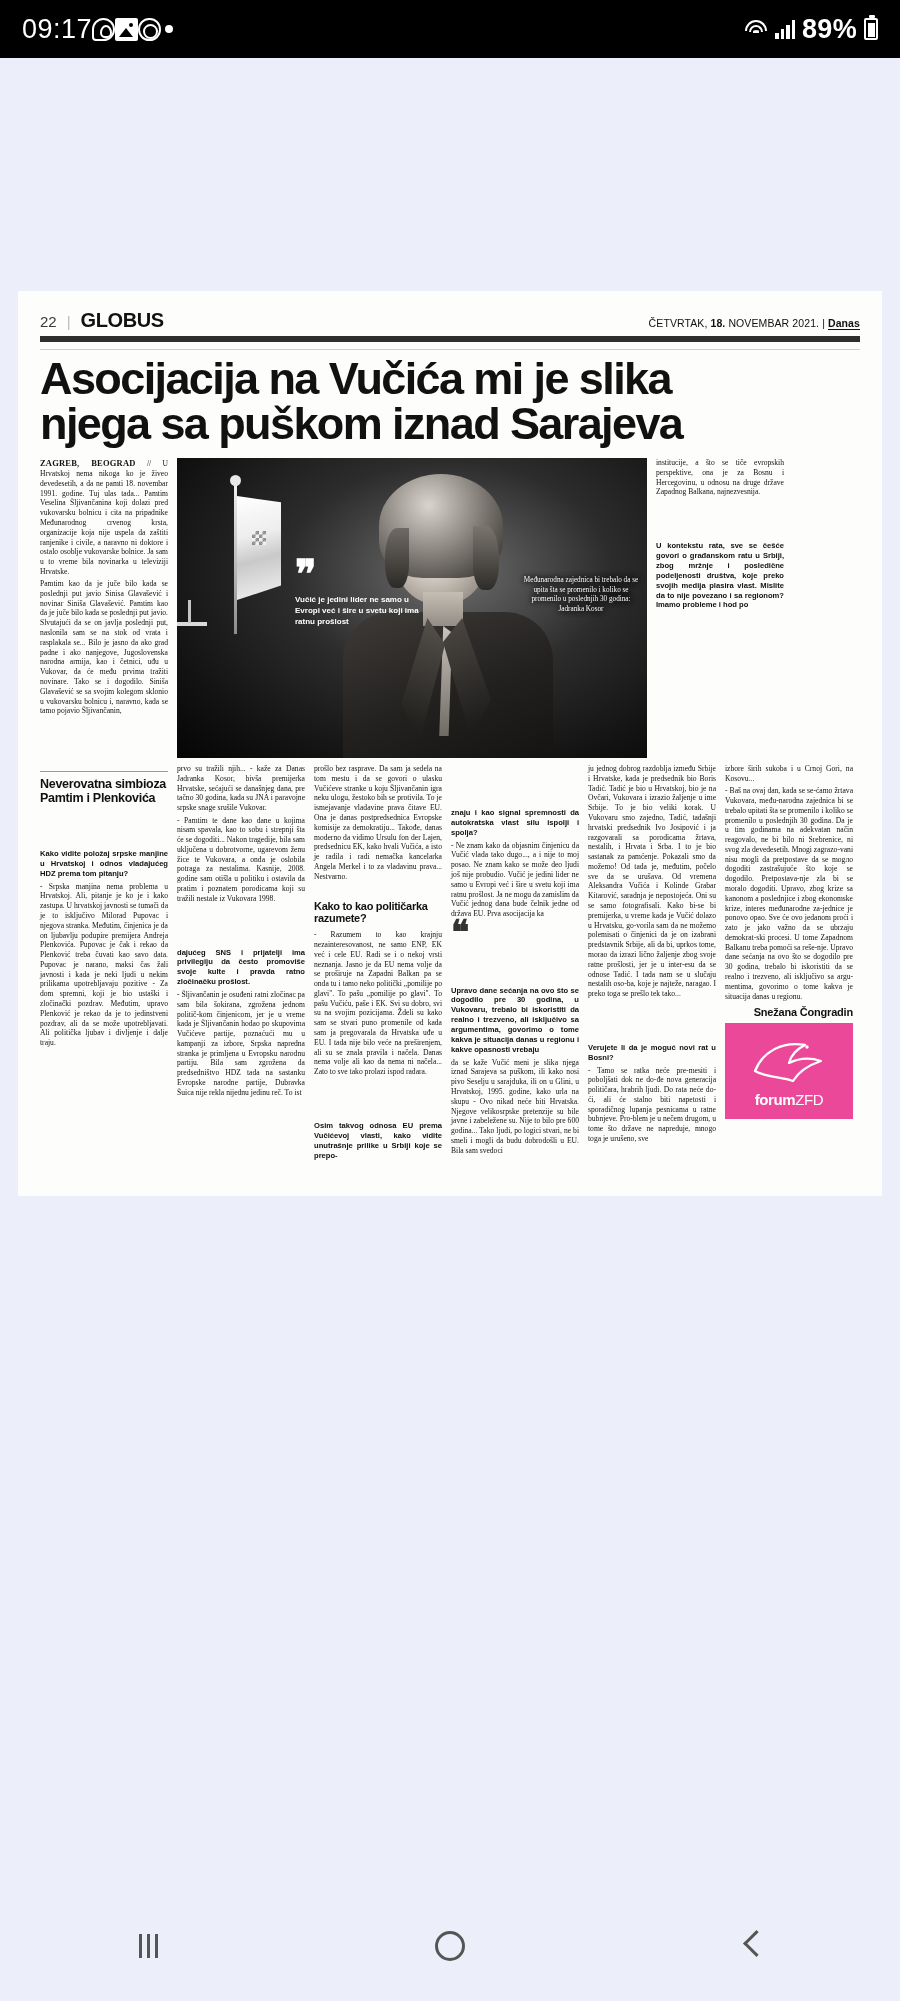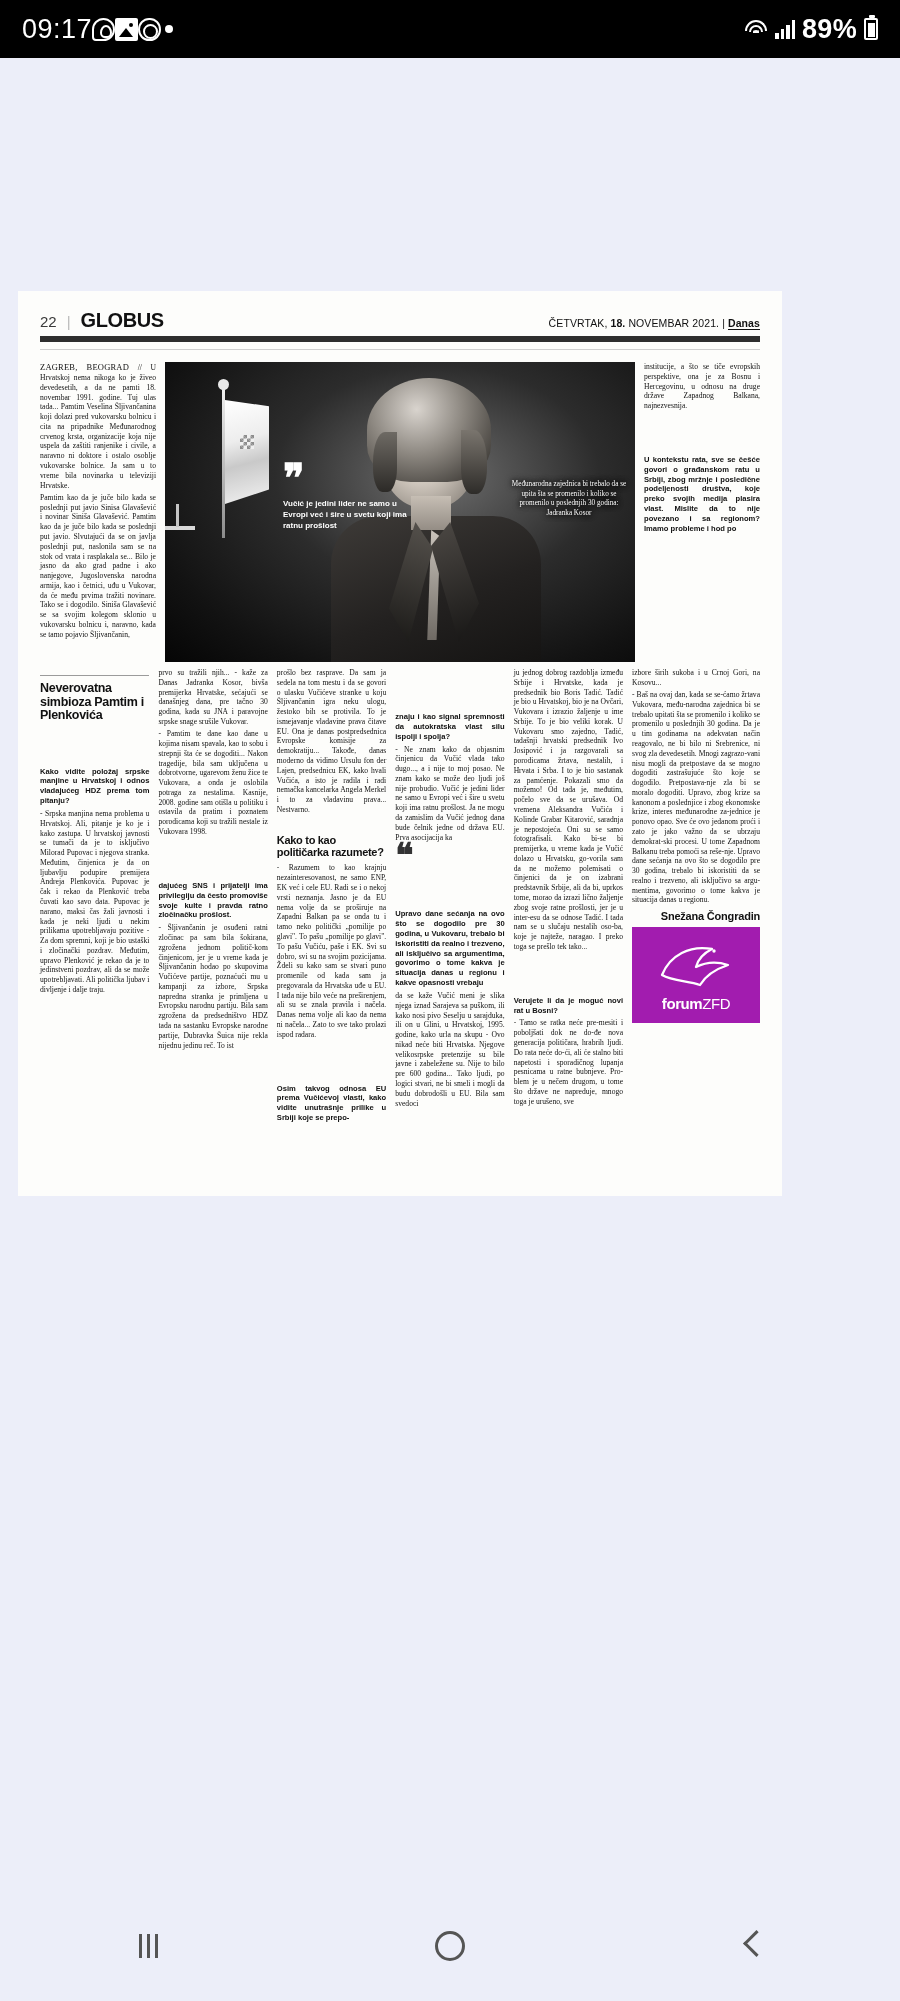--- a/index.html
+++ b/index.html
@@ -41,21 +41,21 @@
   .bars b { width:3.5px; background:#fff; display:block;}
   .bars b:nth-child(1){height:6px;} .bars b:nth-child(2){height:10px;}
   .bars b:nth-child(3){height:14px;} .bars b:nth-child(4){height:19px;}
   .batt { width:14px;height:22px;border:2.2px solid #fff;border-radius:2px;position:relative;}
   .batt:before{content:"";position:absolute;top:-5px;left:3px;width:6px;height:3px;background:#fff;border-radius:1px;}
   .batt:after{content:"";position:absolute;left:1.5px;bottom:1.5px;right:1.5px;height:74%;background:#fff;}
 
   
   .canvas { position:absolute; left:0; top:58px; width:900px; height:1833px; background:#eceef9; }
   .paper {
-    position:absolute; left:18px; top:233px; width:764px; height:905px;
+    position:absolute; left:18px; top:233px; width:864px; height:905px;
     background:#fdfdfb; color:#111;
     padding: 18px 22px 12px 22px;
   }
 
   
   .masthead { display:flex; align-items:baseline; justify-content:space-between; }
   .mh-left { display:flex; align-items:baseline; gap:10px; }
   .mh-page { font-size:15px; color:#3a3a3a; font-weight:400; }
   .mh-sep { color:#b9b9b9; font-size:15px; }
   .mh-title { font-size:20px; font-weight:800; letter-spacing:-0.4px; }
@@ -69,21 +69,21 @@
   .kicker { margin-top:11px; font-size:10.5px; line-height:1.25; }
   .kicker .tag { font-weight:800; letter-spacing:.2px; }
   .headline { margin-top:7px; font-family:"Liberation Sans", sans-serif;
      font-weight:800; font-size:45px; line-height:0.99; letter-spacing:-1.6px; }
 
   
   .body { display:flex; gap:9px; margin-top:12px; }
   .col { width:128px; }
   .photo-block { width:470px; }
 
-  .lead-label { font-weight:400; font-size:8.5px; letter-spacing:.2px; }
+  .lead-label { font-weight:700; font-size:8.5px; letter-spacing:.2px; }
   p.txt {
     font-family:"Liberation Serif", serif;
     font-size:7.6px; line-height:1.29; text-align:justify; hyphens:auto;
     margin-bottom:2.5px;
   }
   .col-rule { height:1px; background:#9b9b9b; margin:7px 0 6px 0; }
   .subhead {
     font-family:"Liberation Sans", sans-serif;
     font-weight:800; font-size:12.5px; line-height:1.08; letter-spacing:-0.3px;
     margin-bottom:5px;
@@ -146,21 +146,21 @@
      font-family:"Liberation Serif", serif; font-size:7.2px; line-height:1.33; text-align:center;
      text-shadow:0 0 4px #000, 0 0 7px #000; }
 
   
   .bigq { font-family:"Liberation Sans", sans-serif; font-size:34px; font-weight:800;
      line-height:0.55; color:#333; margin:4px 0 6px 0; }
 
   
   .author { font-family:"Liberation Sans", sans-serif; font-weight:800; font-size:11px;
      text-align:right; margin-top:5px; margin-bottom:5px; letter-spacing:-0.2px; }
-  .logo { width:128px; height:96px; background:#a21caf; position:relative; }
+  .logo { width:128px; height:96px; background:#ec4899; position:relative; }
   .logo-dove { position:absolute; left:22px; top:14px; width:86px; height:50px; }
   .logo-txt { position:absolute; left:0; right:0; bottom:11px; text-align:center;
      color:#fff; font-weight:800; font-size:15px; letter-spacing:-0.4px; }
   .logo-txt .thin { font-weight:400; }
 
   
   .navbar { position:absolute; left:0; top:1891px; width:900px; height:110px; background:#eceef9;
      display:flex; align-items:center; justify-content:space-around; }
   .nav-recents { display:flex; flex-direction:column; gap:0; }
   .nav-recents i { display:block; width:22px; height:3px; background:#555; margin:3.5px 0; }
@@ -212,20 +212,24 @@
         <span>ČETVRTAK,</span>
         <span class="b">18.</span><span> NOVEMBAR 2021.</span>
         <span>|</span>
         <span class="danas">Danas</span>
       </div>
     </div>
     <div class="mh-rule"></div>
     <div class="mh-rule2"></div>
 
 
+    <div class="headline">
+      <div>Asocijacija na Vučića mi je slika</div>
+      <div>njega sa puškom iznad Sarajeva</div>
+    </div>
 
     <div class="body">
 
       <div class="col">
         <p class="txt">
           <span class="lead-label">ZAGREB, BEOGRAD</span>
           <span>// U Hrvatskoj nema nikoga ko je živeo devedesetih, a da ne pamti 18. novembar 1991. godine. Tuj ulas tada... Pamtim Veselina Šljivančanina koji dolazi pred vukovarsku bolnicu i cita na pripadnike Međunarodnog crvenog krsta, organizacije koja nije uspela da zaštiti ranjenike i civile, a naravno ni doktore i ostalo osoblje vukovarske bolnice. Ja sam u to vreme bila novinarka u televiziji Hrvatske.</span>
         </p>
         <p class="txt">Pamtim kao da je juče bilo kada se poslednji put javio Sinisa Glavašević i novinar Siniša Glavašević. Pamtim kao da je juče bilo kada se poslednji put javio. Slvutajući da se on javlja poslednji put, naslonila sam se na stok od vrata i rasplakala se... Bilo je jasno da ako grad padne i ako nanjegove, Jugoslovenska narodna armija, kao i četnici, uđu u Vukovar, da će među prvima tražiti novinare. Tako se i dogodilo. Siniša Glavašević se sa svojim kolegom sklonio u vukovarsku bolnicu i, naravno, kada se tamo pojavio Šljivančanin,</p>
       </div>

